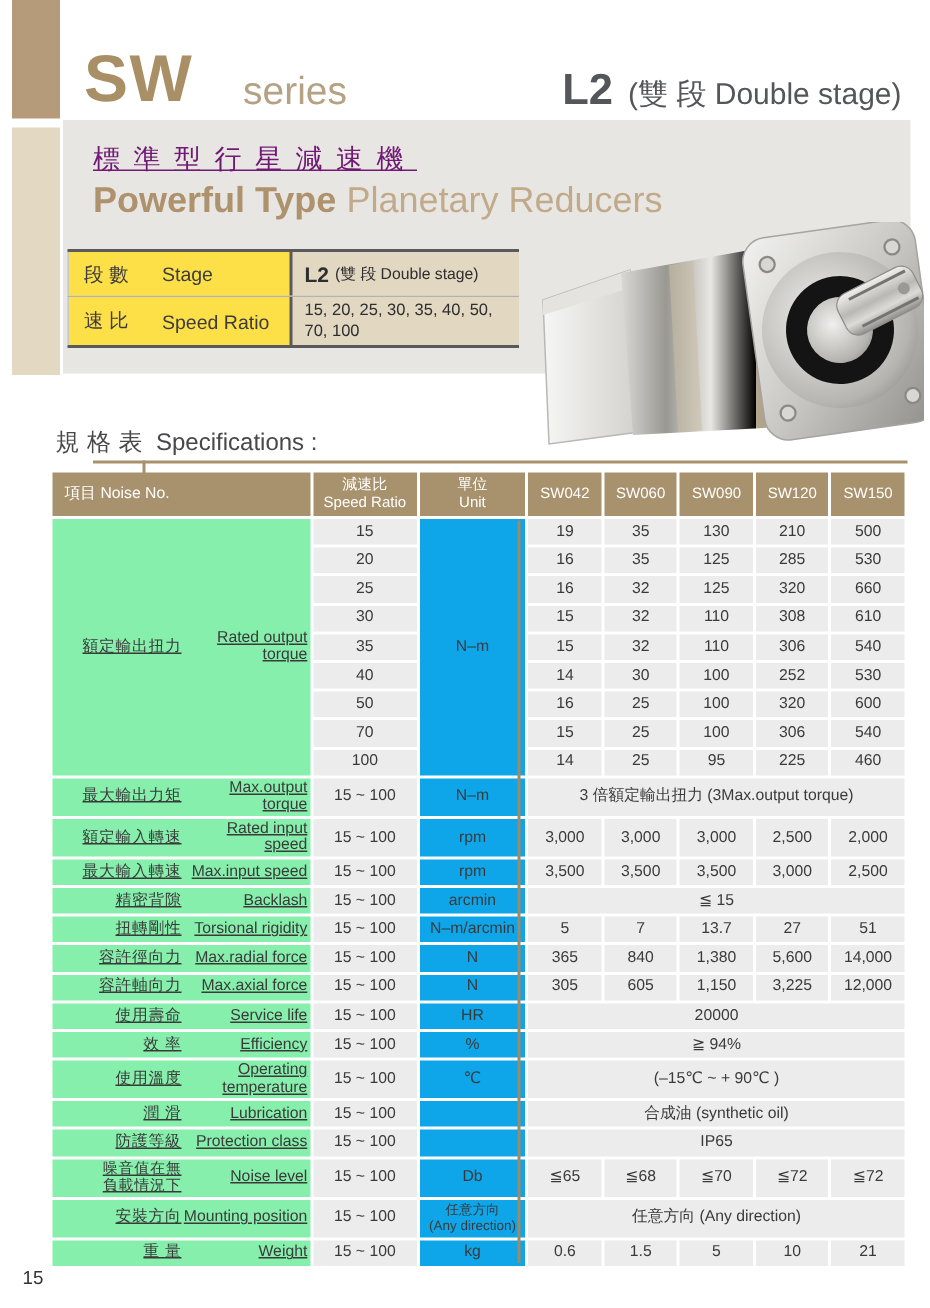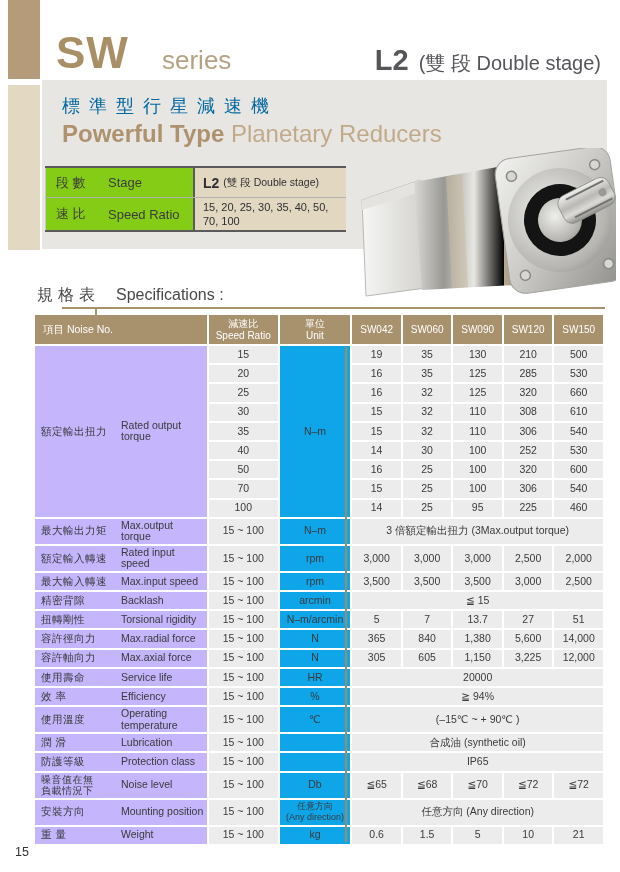--- a/index.html
+++ b/index.html
@@ -15,55 +15,55 @@
   
   #brand { left:42px; top:22px; width:565px; height:58px; }
   #series-name { position:absolute; left:14px; bottom:2px; font-size:44px; font-weight:bold; color:#a98f66; letter-spacing:1px; }
   #series-suffix { position:absolute; left:120px; bottom:4px; font-size:26px; color:#b5a183; }
   #model-wrap { position:absolute; right:6px; bottom:3px; white-space:nowrap; }
   #model-name { font-size:29px; font-weight:bold; color:#55565a; }
   #model-note { font-size:20px; color:#55565a; }
 
   
   #band { left:42px; top:80px; width:565px; height:169px; background:#e8e6e3; }
-  #title-zh { position:absolute; left:20px; top:14px; font-size:18px; letter-spacing:9px; color:#0369a1; }
+  #title-zh { position:absolute; left:20px; top:14px; font-size:18px; letter-spacing:9px; color:#701a75;text-decoration:underline; }
   #title-en { position:absolute; left:20px; top:40px; font-size:24px; }
   #title-en .b { font-weight:bold; color:#ae926d; }
   #title-en .r { color:#c1aa89; }
 
   
   #info-table { position:absolute; left:3px; top:86px; width:301px; border-top:2px solid #5a5a5c; border-bottom:2px solid #5a5a5c; }
   .info-row { display:flex; align-items:stretch; }
   .info-row + .info-row { border-top:1px solid #b3b2b0; }
-  .info-label { width:148px; background:#84cc16; border-left:1px solid #c9c8c6; display:flex; align-items:center; padding-left:10px; font-size:13px; color:#3c3c3e; }
+  .info-label { width:148px; background:#fde047; border-left:1px solid #c9c8c6; display:flex; align-items:center; padding-left:10px; font-size:13px; color:#3c3c3e; }
   .info-label .zh { display:inline-block; width:52px; }
   .info-value { width:153px; background:#e2d7c1; border-left:2px solid #5a5a5c; padding:3px 4px 3px 8px; display:flex; align-items:center; flex-wrap:wrap; }
   .row-stage { height:29px; }
   .row-ratio { height:33px; }
   .v-main { font-size:14px; font-weight:bold; color:#2e2e30; margin-right:4px; }
   .v-note { font-size:10.5px; color:#2e2e30; }
   .v-text { font-size:11px; line-height:1.25; color:#2e2e30; }
 
   
   #photo { left:350px; top:148px; width:266px; height:152px; }
 
   
   #spec-heading { left:37px; top:285px; font-size:16px; color:#48484a; }
-  #spec-heading .zh { letter-spacing:5px; margin-right:16px;text-align:center; }
+  #spec-heading .zh { letter-spacing:5px; margin-right:4px;text-align:center; }
   #rule { left:62px; top:307px; width:543px; height:2px; background:#a8926d; }
   #rule-tick { left:95px; top:307px; width:2px; height:9px; background:#a8926d; }
 
   
   #table-wrap { left:33px; top:313px; width:572px; }
   table { border-collapse:separate; border-spacing:2px; table-layout:fixed; width:572px; }
   col.c-item { width:170px; } col.c-ratio { width:68px; } col.c-unit { width:70px; } col.c-sw { width:48px; }
   th { background:#a8926d; color:#ffffff; font-weight:normal; font-size:10px; line-height:1.2; height:29px; text-align:center; vertical-align:middle; }
   th.item { text-align:left; padding-left:8px; font-size:10.5px; }
   td { font-size:10.5px; text-align:center; vertical-align:middle; height:17.2px; padding:1px 2px; line-height:1.1; }
-  td.lbl { background:#c4b5fd; text-align:left; padding-left:6px; }
+  td.lbl { background:#86efac; text-align:right; padding-left:6px;text-decoration:underline; }
   td.lbl .cellflex { display:flex; align-items:center; }
   td.lbl .zh { flex:0 0 80px; letter-spacing:0.5px; white-space:pre-line; }
   td.lbl .en { flex:1; }
   td.ratio { background:#ececec; }
   td.unitcell { background:#0ea5e9; white-space:pre-line; }
   td.val, td.merged { background:#ececec; }
   tr.noise td { height:20px; }
   tr.noise td.lbl .zh { font-size:10px; line-height:1.15; }
   tr.mount td { height:25px; }
   tr.mount td.unitcell { font-size:9px; line-height:1.2; }

